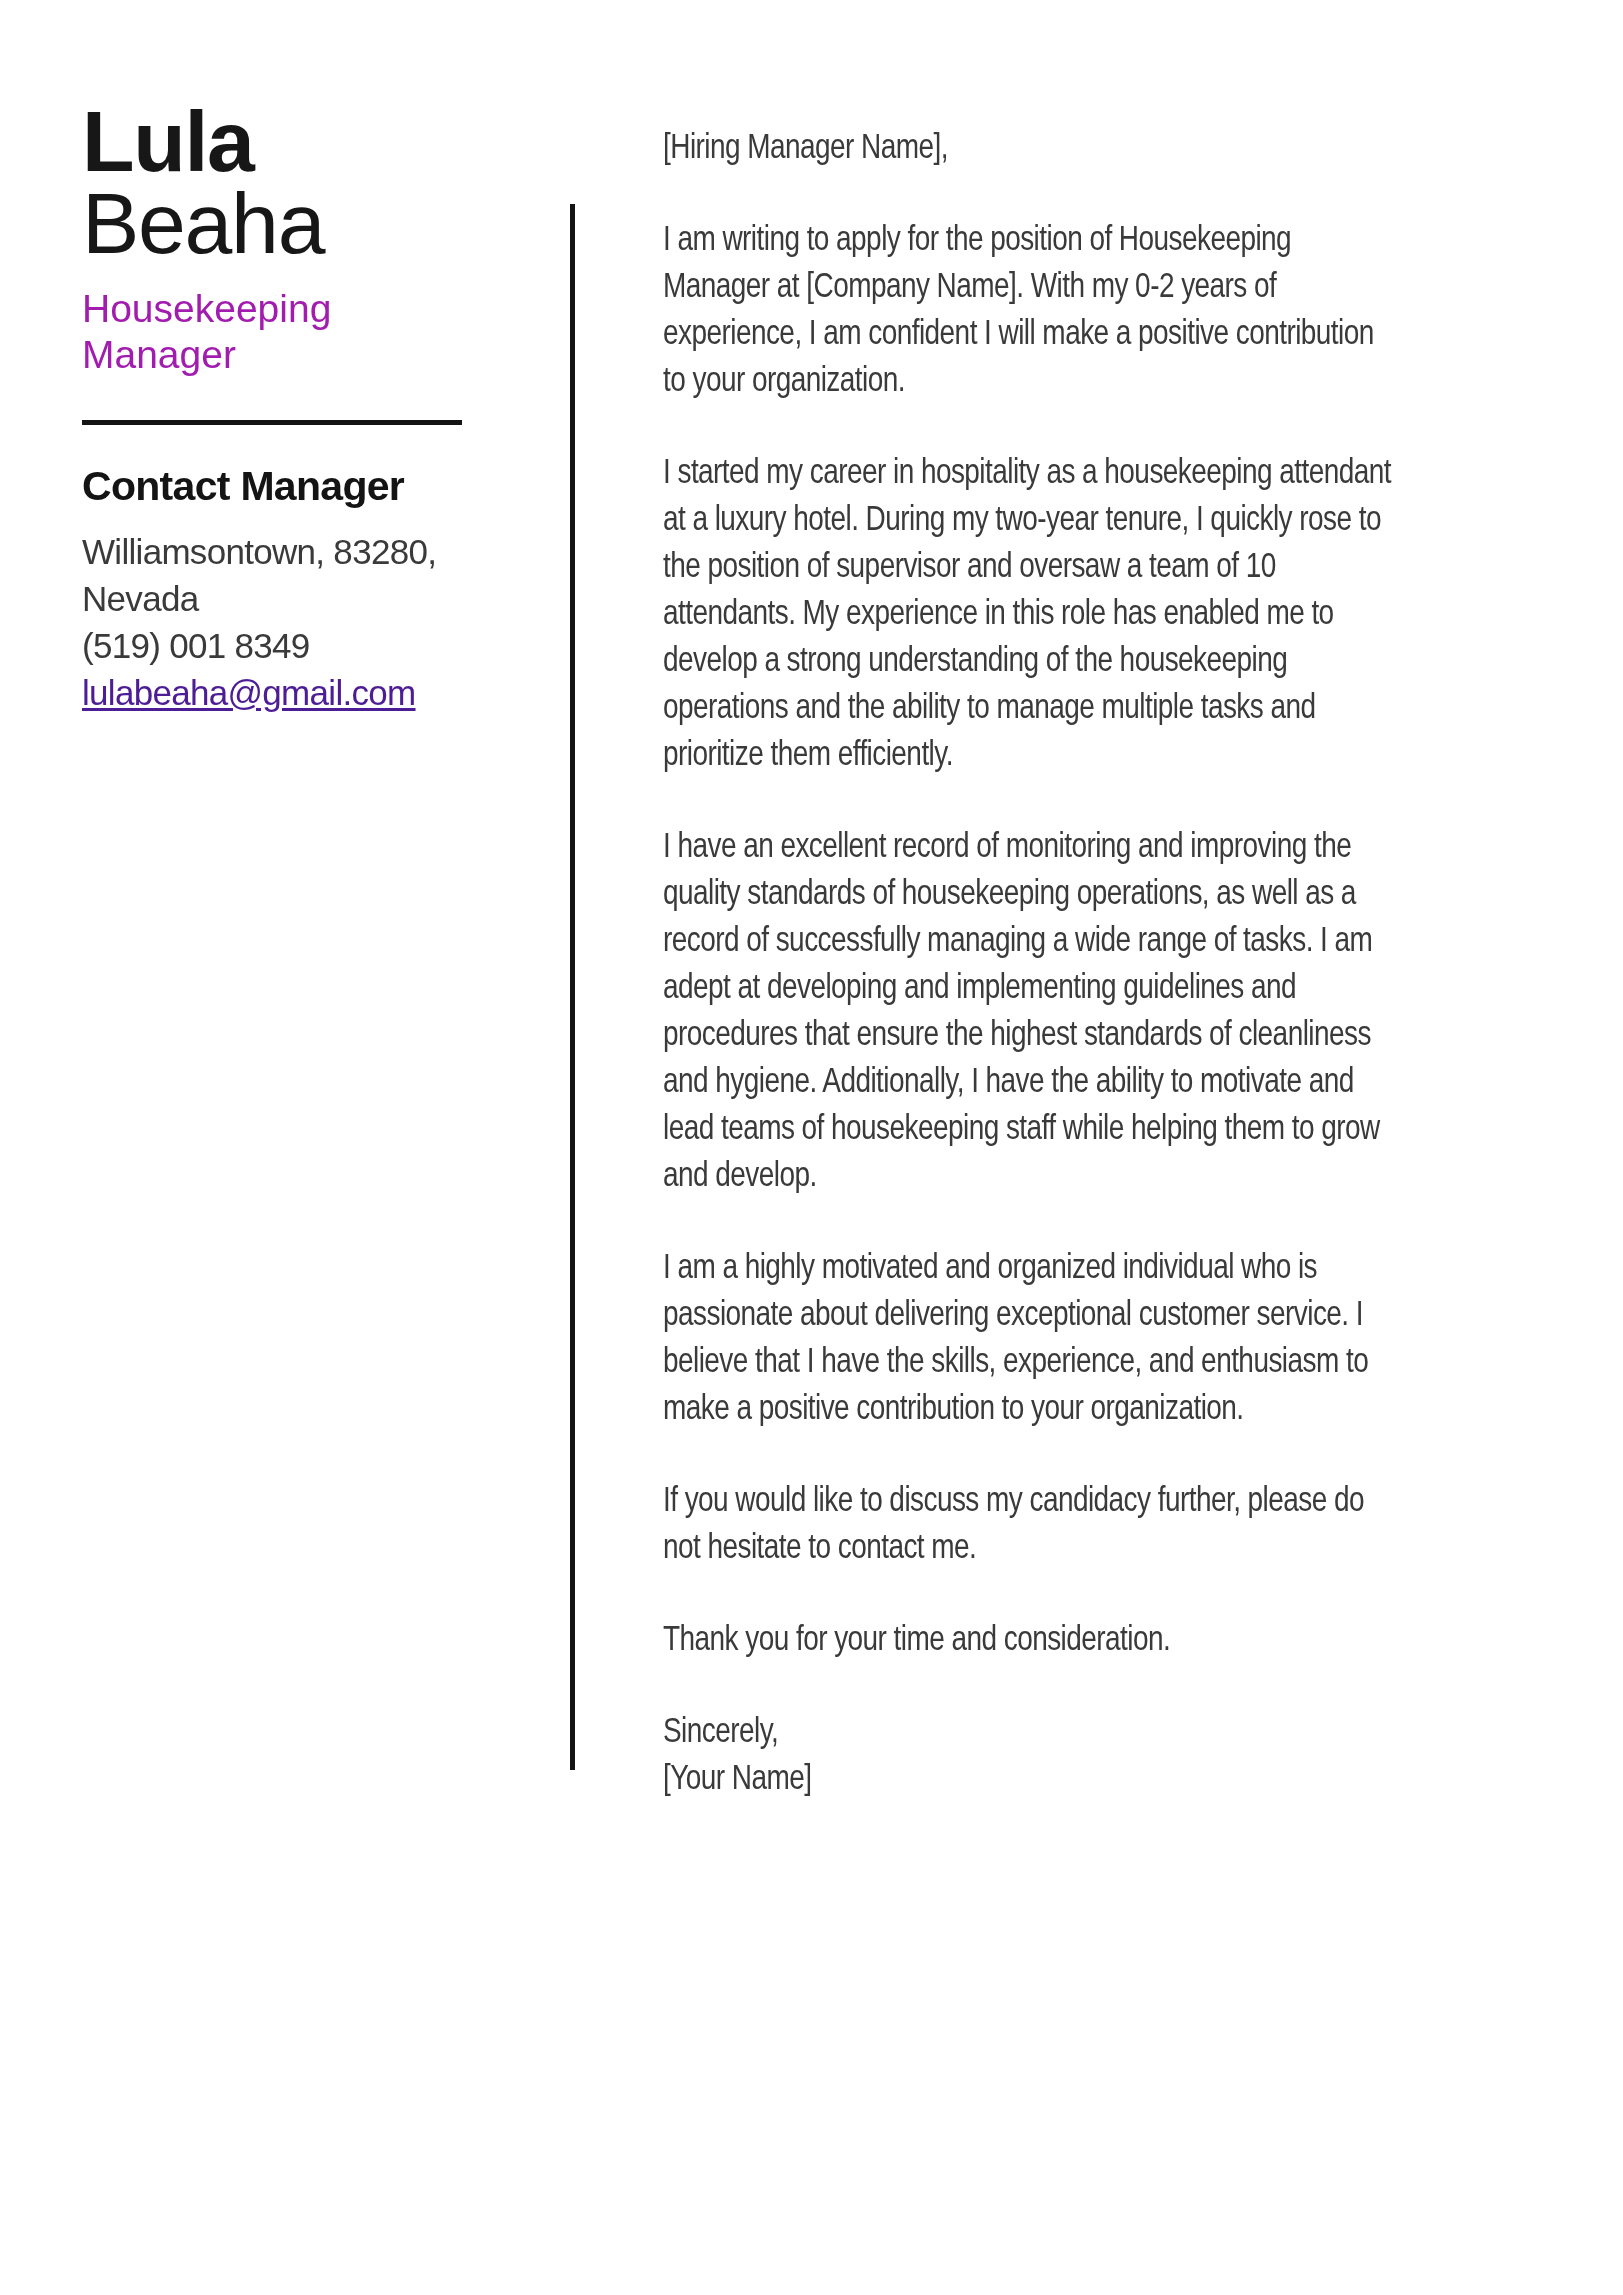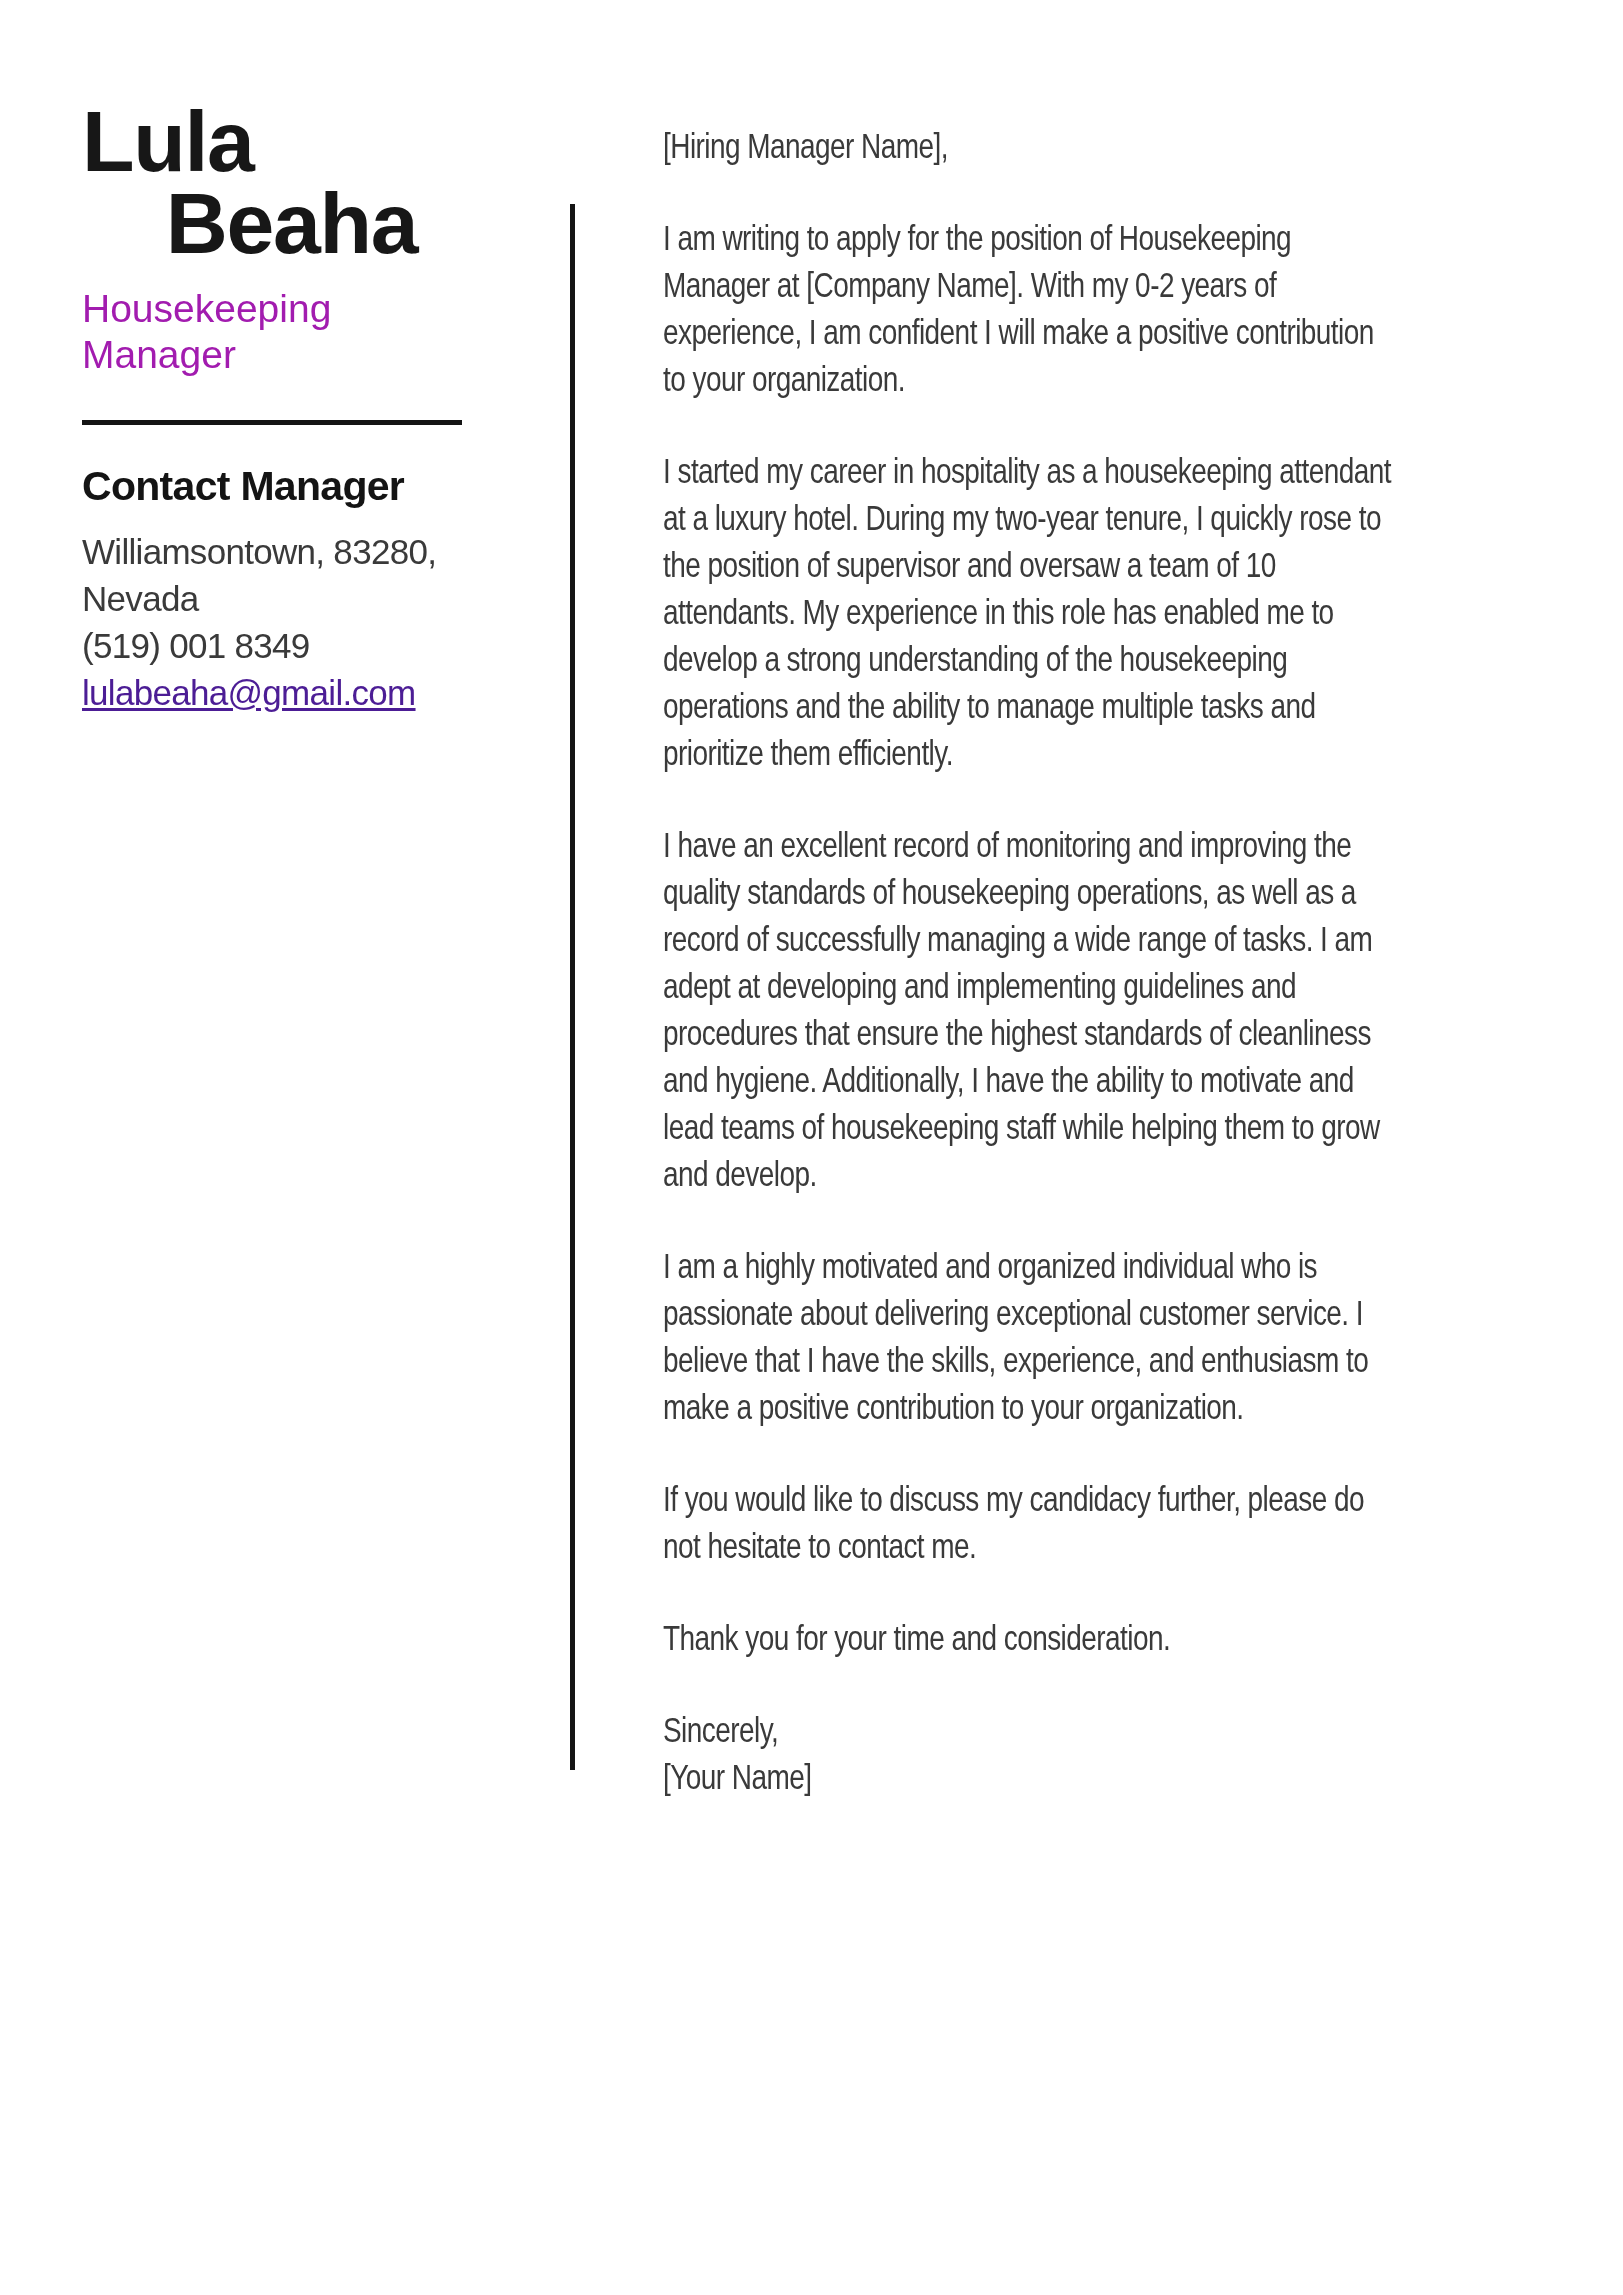--- a/index.html
+++ b/index.html
@@ -9,22 +9,22 @@
     position:relative;
     font-family:"Liberation Sans","DejaVu Sans",sans-serif;
     overflow:hidden;
   }
   .sidebar { position:absolute; left:82px; top:100px; width:419px; }
   .name-first {
     font-size:86px; font-weight:700; line-height:82px;
     color:#171717; letter-spacing:-1.3px;
   }
   .name-last {
-    font-size:86px; font-weight:700; line-height:82px;
-    color:#171717; letter-spacing:-1.3px;text-align:center;
+    font-size:86px; font-weight:400; line-height:82px;
+    color:#171717; letter-spacing:-1.3px;
   }
   .job-title {
     margin-top:21.6px; font-size:39px; line-height:46px;
     color:#a21caf; max-width:393px;
   }
   .sidebar-rule {
     margin-top:42px; width:380px; height:5.2px;
     background:#141414;
   }
   .contact-heading {

